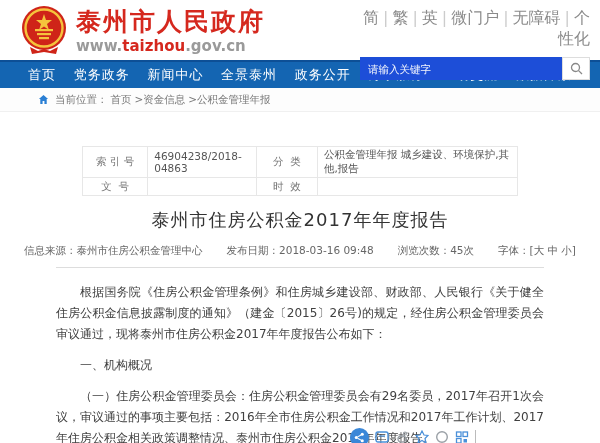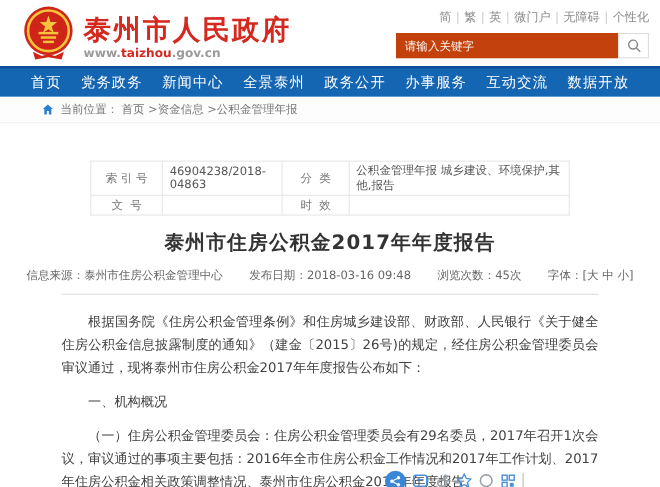--- a/index.html
+++ b/index.html
@@ -5,49 +5,49 @@
   * { margin:0; padding:0; box-sizing:border-box; }
   body { font-family:"DejaVu Sans","Liberation Sans",sans-serif; background:#fff; }
   #page { position:relative; width:600px; height:443px; background:#fff; overflow:hidden; margin:0 auto; }
 
   
   .header { position:relative; height:60px; background:#fff; }
   .logo-wrap { position:absolute; left:20px; top:5px; display:flex; align-items:flex-end; }
   .emblem { width:48px; height:50px; }
   .logo-text { margin-left:8px; }
   .logo-title { font-size:25px; font-weight:bold; color:#d5281e; letter-spacing:2px; line-height:1.1; }
-  .logo-url { font-size:11px; color:#9a9a9a; font-weight:bold; margin-top:2px; }
+  .logo-url { font-size:15px; color:#9a9a9a; font-weight:bold; margin-top:2px; }
   .logo-url .hl { color:#d5281e; }
 
   .top-right { position:absolute; right:10px; top:8px; width:230px; }
-  .top-links { text-align:right; font-size:11px; color:#bbb; }
+  .top-links { text-align:right; font-size:16px; color:#bbb; }
   .top-links span.lnk { color:#8a8a8a; cursor:pointer; }
   .top-links span.sep { margin:0 4px; color:#ccc; }
   .search-row { display:flex; margin-top:7px; height:23px; }
-  .search-input { flex:1; background:#c2410c; border:none; padding:0 8px; font-size:10.5px; color:#fff; outline:none; }
+  .search-input { flex:1; background:#1d4ed8; border:none; padding:0 8px; font-size:10.5px; color:#fff; outline:none; }
   .search-input::placeholder { color:#fff; opacity:.95; }
   .search-btn { width:28px; background:#fff; border:1px solid #ddd; display:flex; align-items:center; justify-content:center; cursor:pointer; }
 
   
   .nav { height:28px; background:#1465b2; border-top:2px solid #0d4f96; display:flex; align-items:center; justify-content:space-between; padding:0 28px; }
   .nav-item { color:#fff; font-size:13px; letter-spacing:1px; cursor:pointer; white-space:nowrap; }
 
   
   .breadcrumb { height:24px; display:flex; align-items:center; padding-left:38px; font-size:10.5px; color:#888; border-bottom:1px solid #f0f0f0; background:#fdfdfd; }
   .bc-home-icon { width:11px; height:11px; margin-right:6px; }
   .bc-item { color:#777; cursor:pointer; margin-right:3px; white-space:pre; }
 
   
   .meta-table { width:436px; margin:34px auto 0; border-collapse:collapse; table-layout:fixed; }
   .meta-table td { border:1px solid #e7e7e7; font-size:10.5px; height:18px; padding:1px 6px; color:#555; }
   .meta-table td.lbl { text-align:center; color:#777; white-space:pre; }
   .c1{width:15%;border-radius:14px;} .c2{width:25%;} .c3{width:14%;} .c4{width:46%;}
 
   
-  .article-title { text-align:center; font-size:18px; font-weight:bold; color:#333; margin-top:12px; letter-spacing:1px; }
+  .article-title { text-align:center; font-size:18px; font-weight:normal; color:#333; margin-top:12px; letter-spacing:1px; }
   .info-row { display:flex; justify-content:center; gap:24px; font-size:10.5px; color:#666; margin:12px 56px 0; padding-bottom:9px; border-bottom:1px solid #ddd; }
   .info-row .seg { white-space:nowrap; }
   .font-sizes { white-space:nowrap; }
   .font-sizes .fs { cursor:pointer; color:#666; }
 
   .body-text { padding:0 56px; margin-top:14px; font-size:12px; color:#404040; }
   .body-text p { text-indent:2em; line-height:21px; margin-bottom:10px; text-align:justify; }
 
   
   .share-pop { position:absolute; left:350px; top:428px; display:flex; align-items:flex-start; gap:6px; }

